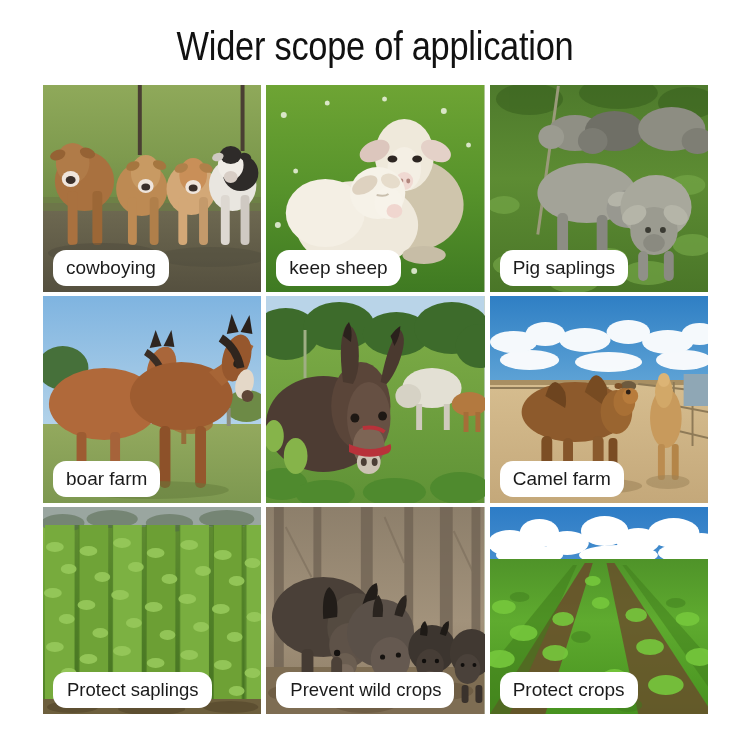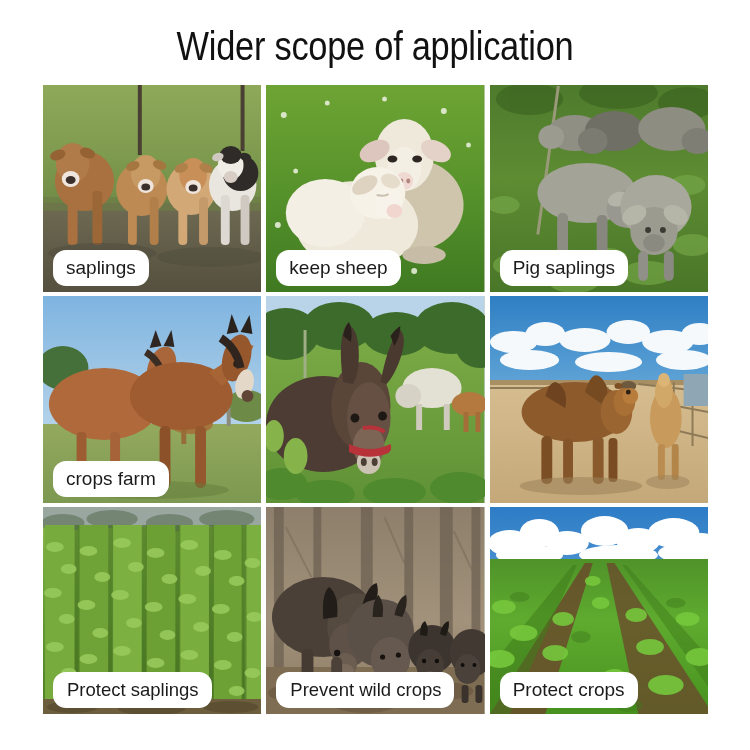--- a/index.html
+++ b/index.html
@@ -146,21 +146,21 @@
           <rect x="200" y="110" width="9" height="50" rx="4" fill="#cfc9c2"></rect>
           <ellipse cx="190" cy="80" rx="13" ry="15" fill="#f0ece6"></ellipse>
           <ellipse cx="190" cy="70" rx="11" ry="9" fill="#2e2b29"></ellipse>
           <ellipse cx="190" cy="92" rx="7" ry="6" fill="#d8cec6"></ellipse>
           <ellipse cx="177" cy="72" rx="6" ry="4" fill="#cfc9c2" transform="rotate(-20 177 72)"></ellipse>
           <ellipse cx="205" cy="72" rx="6" ry="4" fill="#2e2b29" transform="rotate(20 205 72)"></ellipse>
           <ellipse cx="60" cy="168" rx="55" ry="10" fill="#4e4a3c" opacity="0.45"></ellipse>
           <ellipse cx="170" cy="172" rx="55" ry="10" fill="#4e4a3c" opacity="0.4"></ellipse>
         </svg>
       </div>
-      <div class="tag">saplings</div>
+      <div class="tag">cowboying</div>
     </div>
 
     <div class="cell">
       <div class="photo">
         <svg viewBox="0 0 221 207" preserveAspectRatio="none">
           <defs>
             <linearGradient id="g2bg" x1="0" y1="0" x2="0" y2="1">
               <stop offset="0%" stop-color="#6ea434"></stop>
               <stop offset="50%" stop-color="#57932b"></stop>
               <stop offset="100%" stop-color="#3f7a22"></stop>
@@ -304,21 +304,21 @@
           <path d="M200 36 l9 -17 3 19 z" fill="#2a221d"></path>
           <ellipse cx="204" cy="88" rx="9" ry="15" fill="#e4d8c8" transform="rotate(14 204 88)"></ellipse>
           <ellipse cx="207" cy="100" rx="6" ry="6" fill="#5f4637"></ellipse>
           <circle cx="196" cy="68" r="3.4" fill="#262019"></circle>
           <path d="M180 42 q16 10 20 30" stroke="#2f251e" stroke-width="8" fill="none"></path>
           <rect x="118" y="130" width="11" height="62" rx="5" fill="#8d5129"></rect>
           <rect x="154" y="130" width="11" height="62" rx="5" fill="#95572d"></rect>
           <ellipse cx="110" cy="194" rx="78" ry="9" fill="#647c3c" opacity="0.5"></ellipse>
         </svg>
       </div>
-      <div class="tag">crops farm</div>
+      <div class="tag">boar farm</div>
     </div>
 
     <div class="cell">
       <div class="photo">
         <svg viewBox="0 0 221 207" preserveAspectRatio="none">
           <defs>
             <linearGradient id="g5grass" x1="0" y1="0" x2="0" y2="1">
               <stop offset="0%" stop-color="#7cab46"></stop>
               <stop offset="100%" stop-color="#5f9236"></stop>
             </linearGradient>
@@ -425,20 +425,21 @@
 
           <ellipse cx="178" cy="122" rx="16" ry="30" fill="#c89a5c"></ellipse>
           <ellipse cx="176" cy="96" rx="9" ry="16" fill="#d2a868"></ellipse>
           <ellipse cx="176" cy="84" rx="6" ry="7" fill="#dcb475"></ellipse>
           <rect x="170" y="148" width="7" height="36" rx="3" fill="#bb8c50"></rect>
           <rect x="184" y="148" width="7" height="36" rx="3" fill="#b48548"></rect>
           <ellipse cx="92" cy="190" rx="62" ry="9" fill="#9a8158" opacity="0.55"></ellipse>
           <ellipse cx="180" cy="186" rx="22" ry="7" fill="#9a8158" opacity="0.5"></ellipse>
         </svg>
       </div>
+      <div class="tag">Camel farm</div>
     </div>
 
     <div class="cell">
       <div class="photo">
         <svg viewBox="0 0 221 207" preserveAspectRatio="none">
           <defs>
             <linearGradient id="g7bg" x1="0" y1="0" x2="0" y2="1">
               <stop offset="0%" stop-color="#8db94c"></stop>
               <stop offset="40%" stop-color="#6ca336"></stop>
               <stop offset="100%" stop-color="#4d7d25"></stop>

